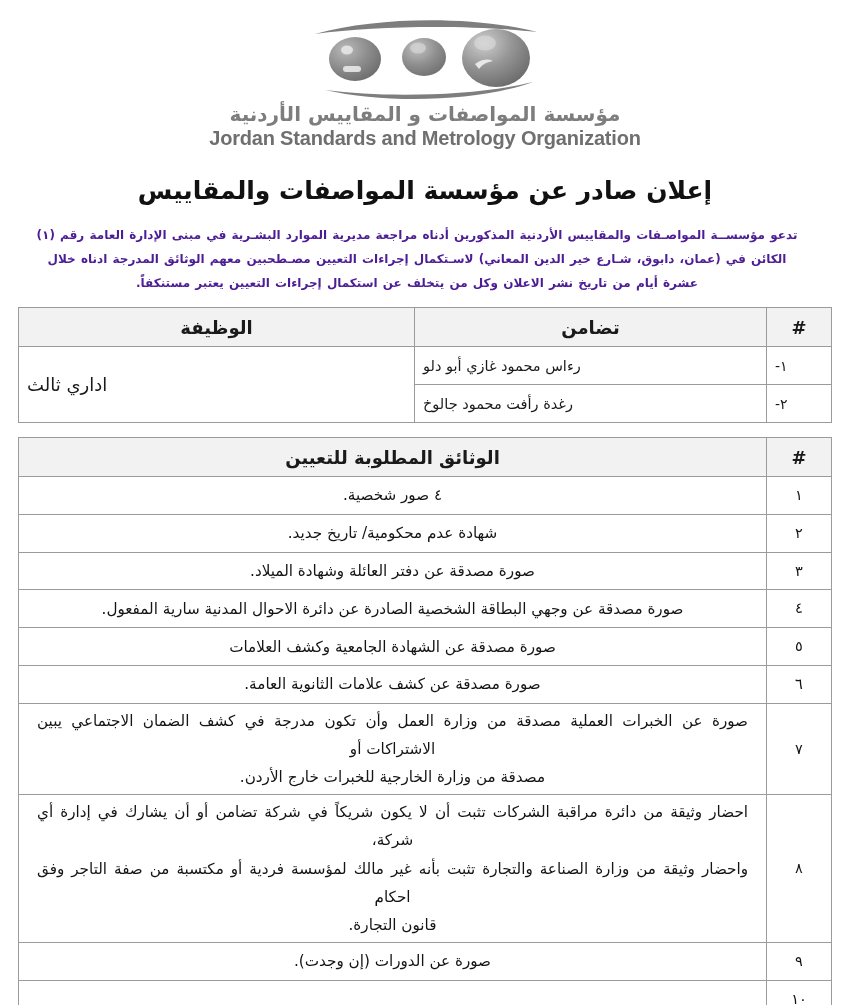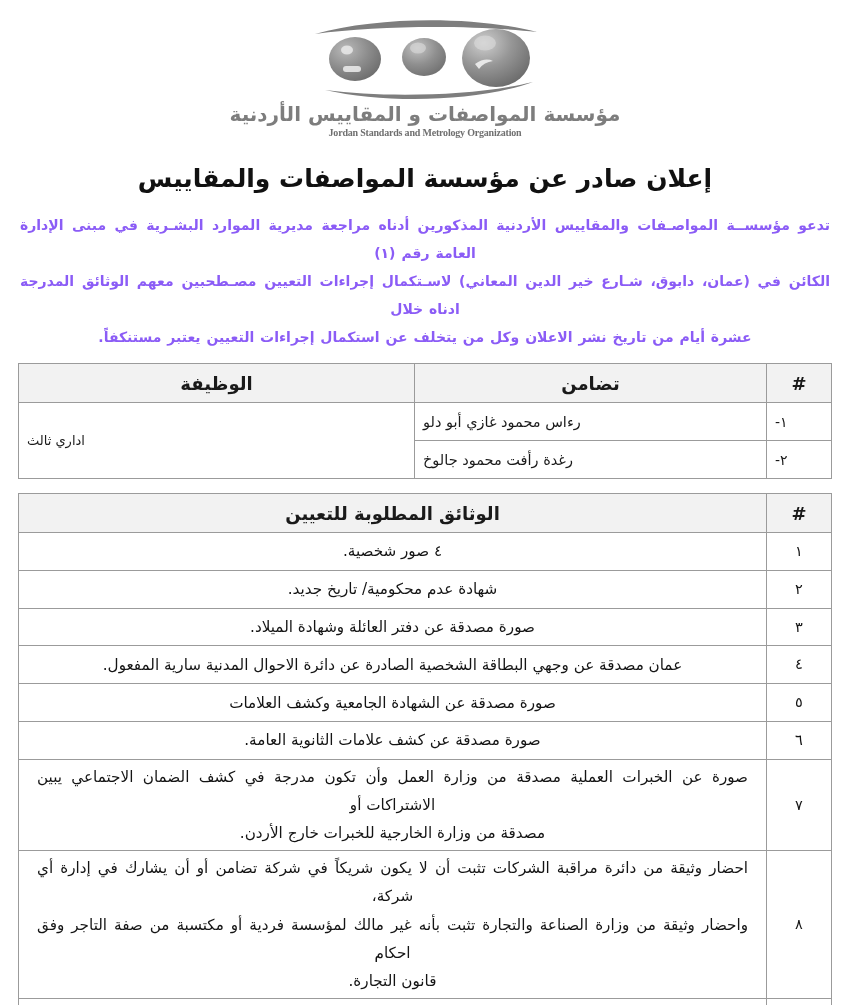--- a/index.html
+++ b/index.html
@@ -41,22 +41,22 @@
     font-family: "DejaVu Sans", sans-serif;
     font-size: 20px;
     font-weight: 700;
     color: #7d7d7d;
     letter-spacing: 1px;
     margin-top: 2px;
     direction: rtl;
     line-height: 1.2;
   }
   .logo-en {
-    font-family: Liberation Serif, serif;
-    font-size: 10px;
+    font-family: Liberation Sans, sans-serif;
+    font-size: 20px;
     font-weight: 700;
     color: #6f6f6f;
     direction: ltr;
     margin-top: 1px;
     letter-spacing: -0.2px;
   }
 
   
   .doc-title {
     text-align: center;
@@ -67,25 +67,25 @@
     margin-bottom: 18px;
     direction: rtl;
     letter-spacing: 0px;
   }
 
   
   .intro {
     direction: rtl;
     text-align: justify;
     text-align-last: center;
-    font-size: 14px;
+    font-size: 12px;
     font-weight: 700;
     line-height: 2.0;
-    color: #8b5cf6;
-    margin: 0 2px 12px 2px;
+    color: #4c1d95;
+    margin: 0 18px 12px 2px;
     word-spacing: 1px;
   }
   .intro .ln { display: block; }
   .intro .ln:last-child { text-align: left; }
 
   
   table.tbl {
     width: 100%;
     border-collapse: collapse;
     direction: rtl;
@@ -109,21 +109,21 @@
   .col-num { width: 48px; text-align: center; }
 
   
   #tbl-names td {
     font-size: 14.5px;
     height: 27px;
     text-align: left;
     color: #1a1a1a;
   }
   #tbl-names td.num { font-size: 14px; }
-  #tbl-names td.job { font-size: 13px; }
+  #tbl-names td.job { font-size: 18px; }
 
   
   #tbl-docs td {
     font-size: 15.2px;
     color: #141414;
     line-height: 1.85;
   }
   #tbl-docs td.num {
     text-align: center;
     font-size: 14.5px;
@@ -230,21 +230,21 @@
         <tr>
           <td class="num col-num">٢</td>
           <td class="txt"><span class="ln">شهادة عدم محكومية/ تاريخ جديد.</span></td>
         </tr>
         <tr>
           <td class="num col-num">٣</td>
           <td class="txt"><span class="ln">صورة مصدقة عن دفتر العائلة وشهادة الميلاد.</span></td>
         </tr>
         <tr>
           <td class="num col-num">٤</td>
-          <td class="txt"><span class="ln">عمان مصدقة عن وجهي البطاقة الشخصية الصادرة عن دائرة الاحوال المدنية سارية المفعول.</span></td>
+          <td class="txt"><span class="ln">صورة مصدقة عن وجهي البطاقة الشخصية الصادرة عن دائرة الاحوال المدنية سارية المفعول.</span></td>
         </tr>
         <tr>
           <td class="num col-num">٥</td>
           <td class="txt"><span class="ln">صورة مصدقة عن الشهادة الجامعية وكشف العلامات</span></td>
         </tr>
         <tr>
           <td class="num col-num">٦</td>
           <td class="txt"><span class="ln">صورة مصدقة عن كشف علامات الثانوية العامة.</span></td>
         </tr>
         <tr class="multi">

